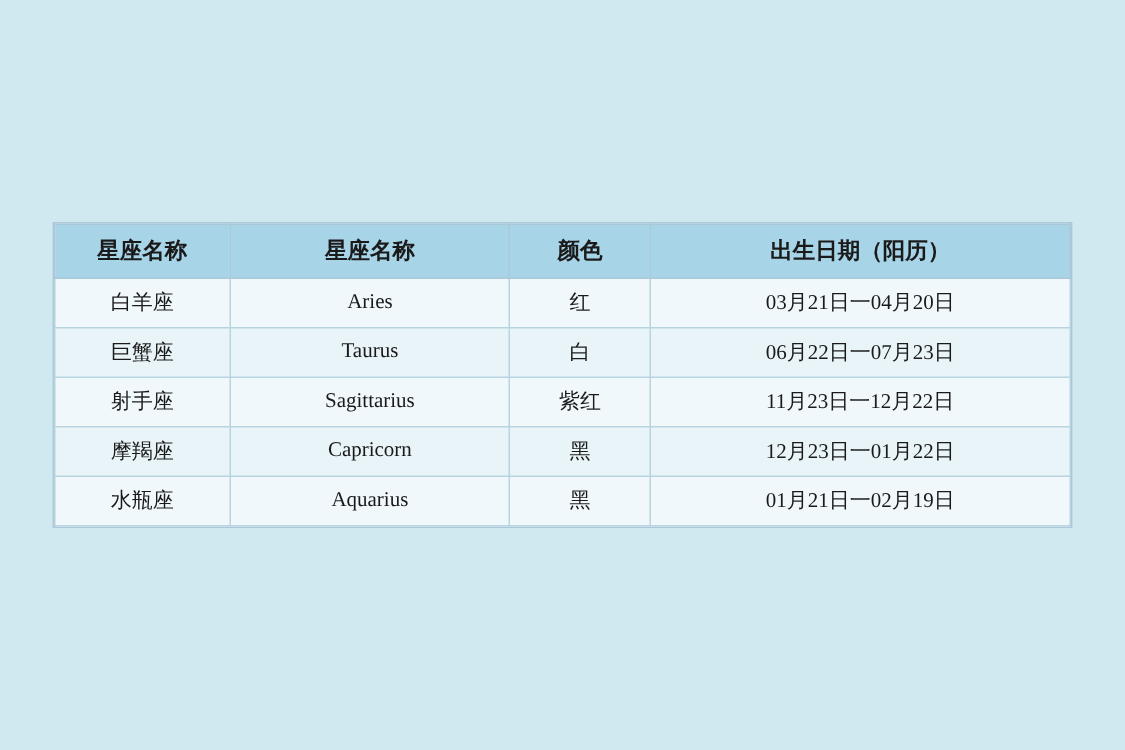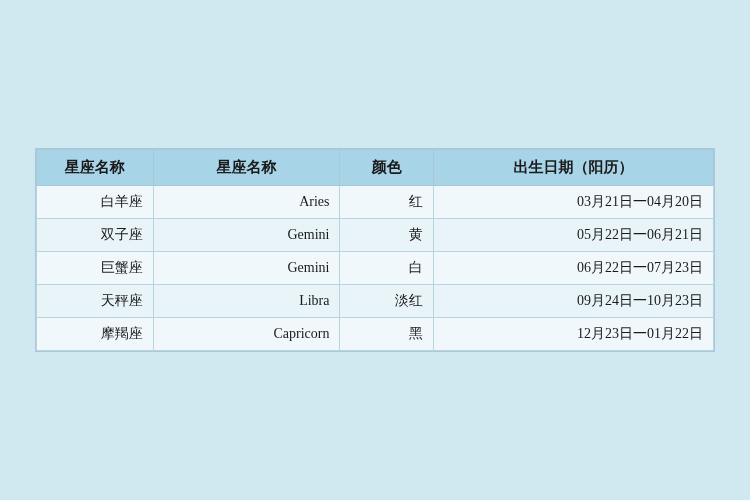--- a/index.html
+++ b/index.html
@@ -46,21 +46,21 @@
       background-color: #f0f8fc;
     }
 
     tbody tr:nth-child(even) {
       background-color: #e8f4f8;
     }
 
     tbody td {
       border: 1px solid #b8d4e0;
       padding: 7px 10px;
-      text-align: right;
+      text-align: center;
       font-size: 14px;
       color: #1a1a1a;
     }
 
     .col-cn { width: 100px; }
     .col-en { width: 160px; }
     .col-color { width: 80px; }
     .col-date { width: 240px; }
   </style>
 </head>
@@ -77,38 +77,38 @@
       </tr>
     </thead>
     <tbody id="table-body">
     <tr>
           <td>白羊座</td>
           <td>Aries</td>
           <td>红</td>
           <td>03月21日一04月20日</td>
         </tr>
         <tr>
-          <td>双子座</td>
-          <td>Gemini</td>
-          <td>黄</td>
-          <td>05月22日一06月21日</td>
-        </tr>
-        <tr>
           <td>巨蟹座</td>
-          <td>Gemini</td>
+          <td>Taurus</td>
           <td>白</td>
           <td>06月22日一07月23日</td>
         </tr>
         <tr>
-          <td>天秤座</td>
-          <td>Libra</td>
-          <td>淡红</td>
-          <td>09月24日一10月23日</td>
+          <td>射手座</td>
+          <td>Sagittarius</td>
+          <td>紫红</td>
+          <td>11月23日一12月22日</td>
         </tr>
         <tr>
           <td>摩羯座</td>
           <td>Capricorn</td>
           <td>黑</td>
           <td>12月23日一01月22日</td>
         </tr>
+        <tr>
+          <td>水瓶座</td>
+          <td>Aquarius</td>
+          <td>黑</td>
+          <td>01月21日一02月19日</td>
+        </tr>
       </tbody>
   </table>
 </div>
 
 </body></html>

